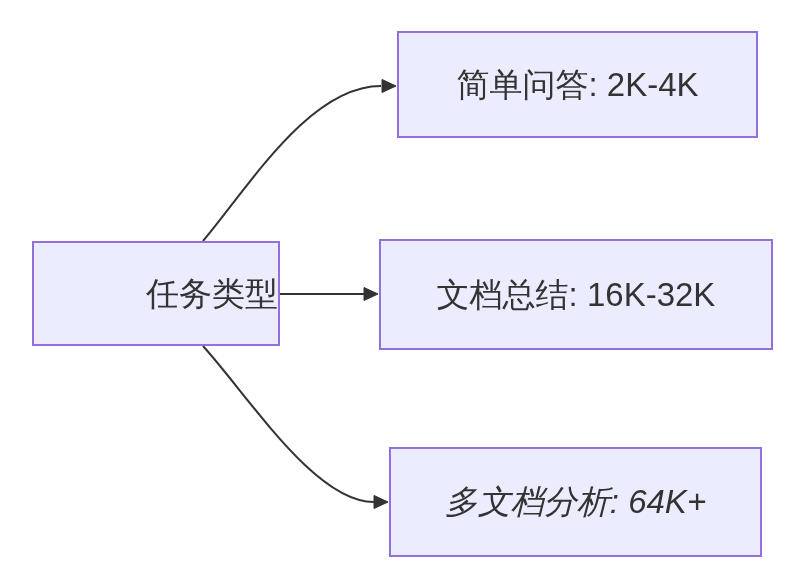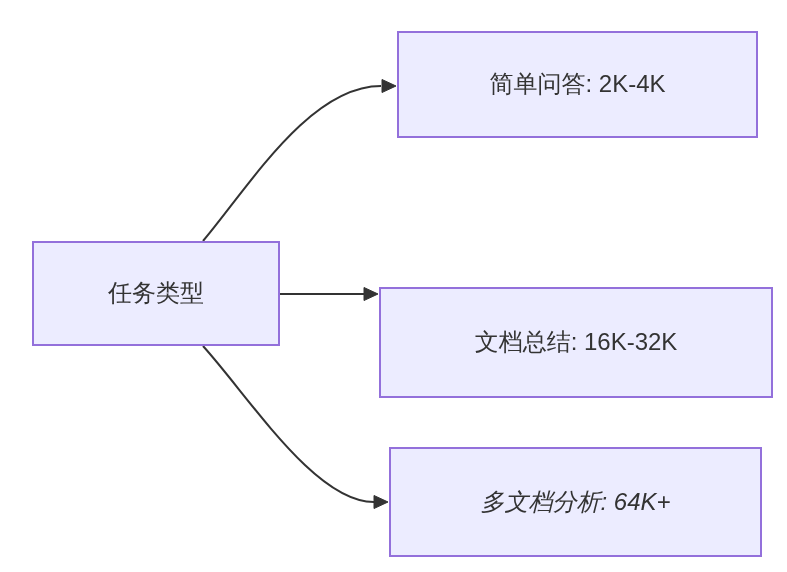--- a/index.html
+++ b/index.html
@@ -40,27 +40,27 @@
   }
   .node {
     position: absolute;
     box-sizing: border-box;
     background: var(--node-fill);
     border: 2px solid var(--node-border);
     color: var(--text-color);
     display: flex;
     align-items: center;
     justify-content: center;
-    font-size: 24px;
+    font-size: 33px;
     white-space: nowrap;
     line-height: 1.2;
   }
-  .node-root   { left: 32px;  top: 241px; width: 248px; height: 105px; }
+  .node-root   { left: 32px;  top: 241px; width: 248px; height: 105px; justify-content: flex-end; }
   .node-top    { left: 397px; top: 31px;  width: 361px; height: 107px; }
-  .node-mid    { left: 379px; top: 239px; width: 394px; height: 111px; margin-top: 48px; }
+  .node-mid    { left: 379px; top: 239px; width: 394px; height: 111px; }
   .node-bottom { left: 389px; top: 447px; width: 373px; height: 110px; font-style: italic; }
 </style>
 </head>
 <body>
 
 <div class="canvas">
 
   <svg class="edges-layer" viewBox="0 0 787 572" aria-hidden="true">
     <path d="M203,241 C250,185 310,86 381,86"></path>
     <polygon points="382,79.5 396,86 382,92.5"></polygon>

